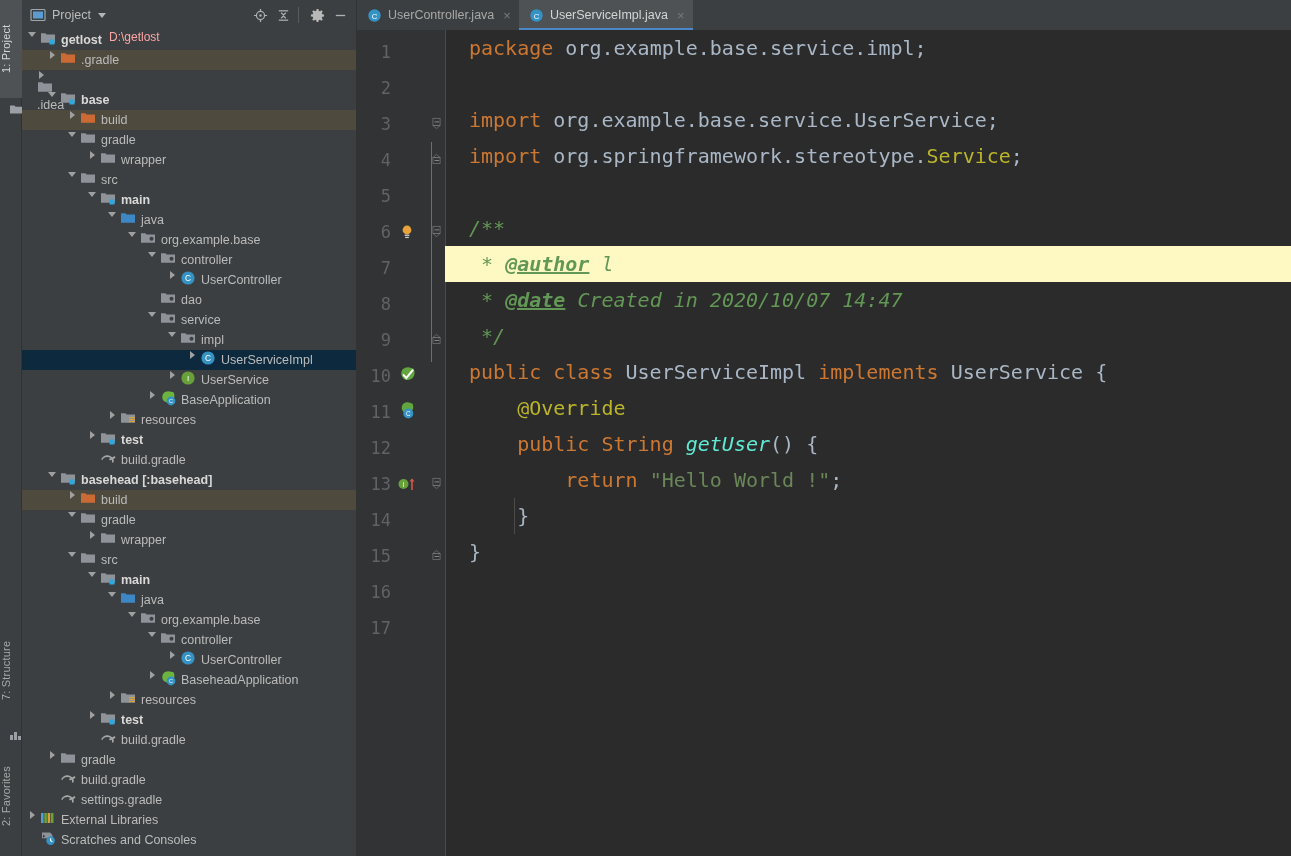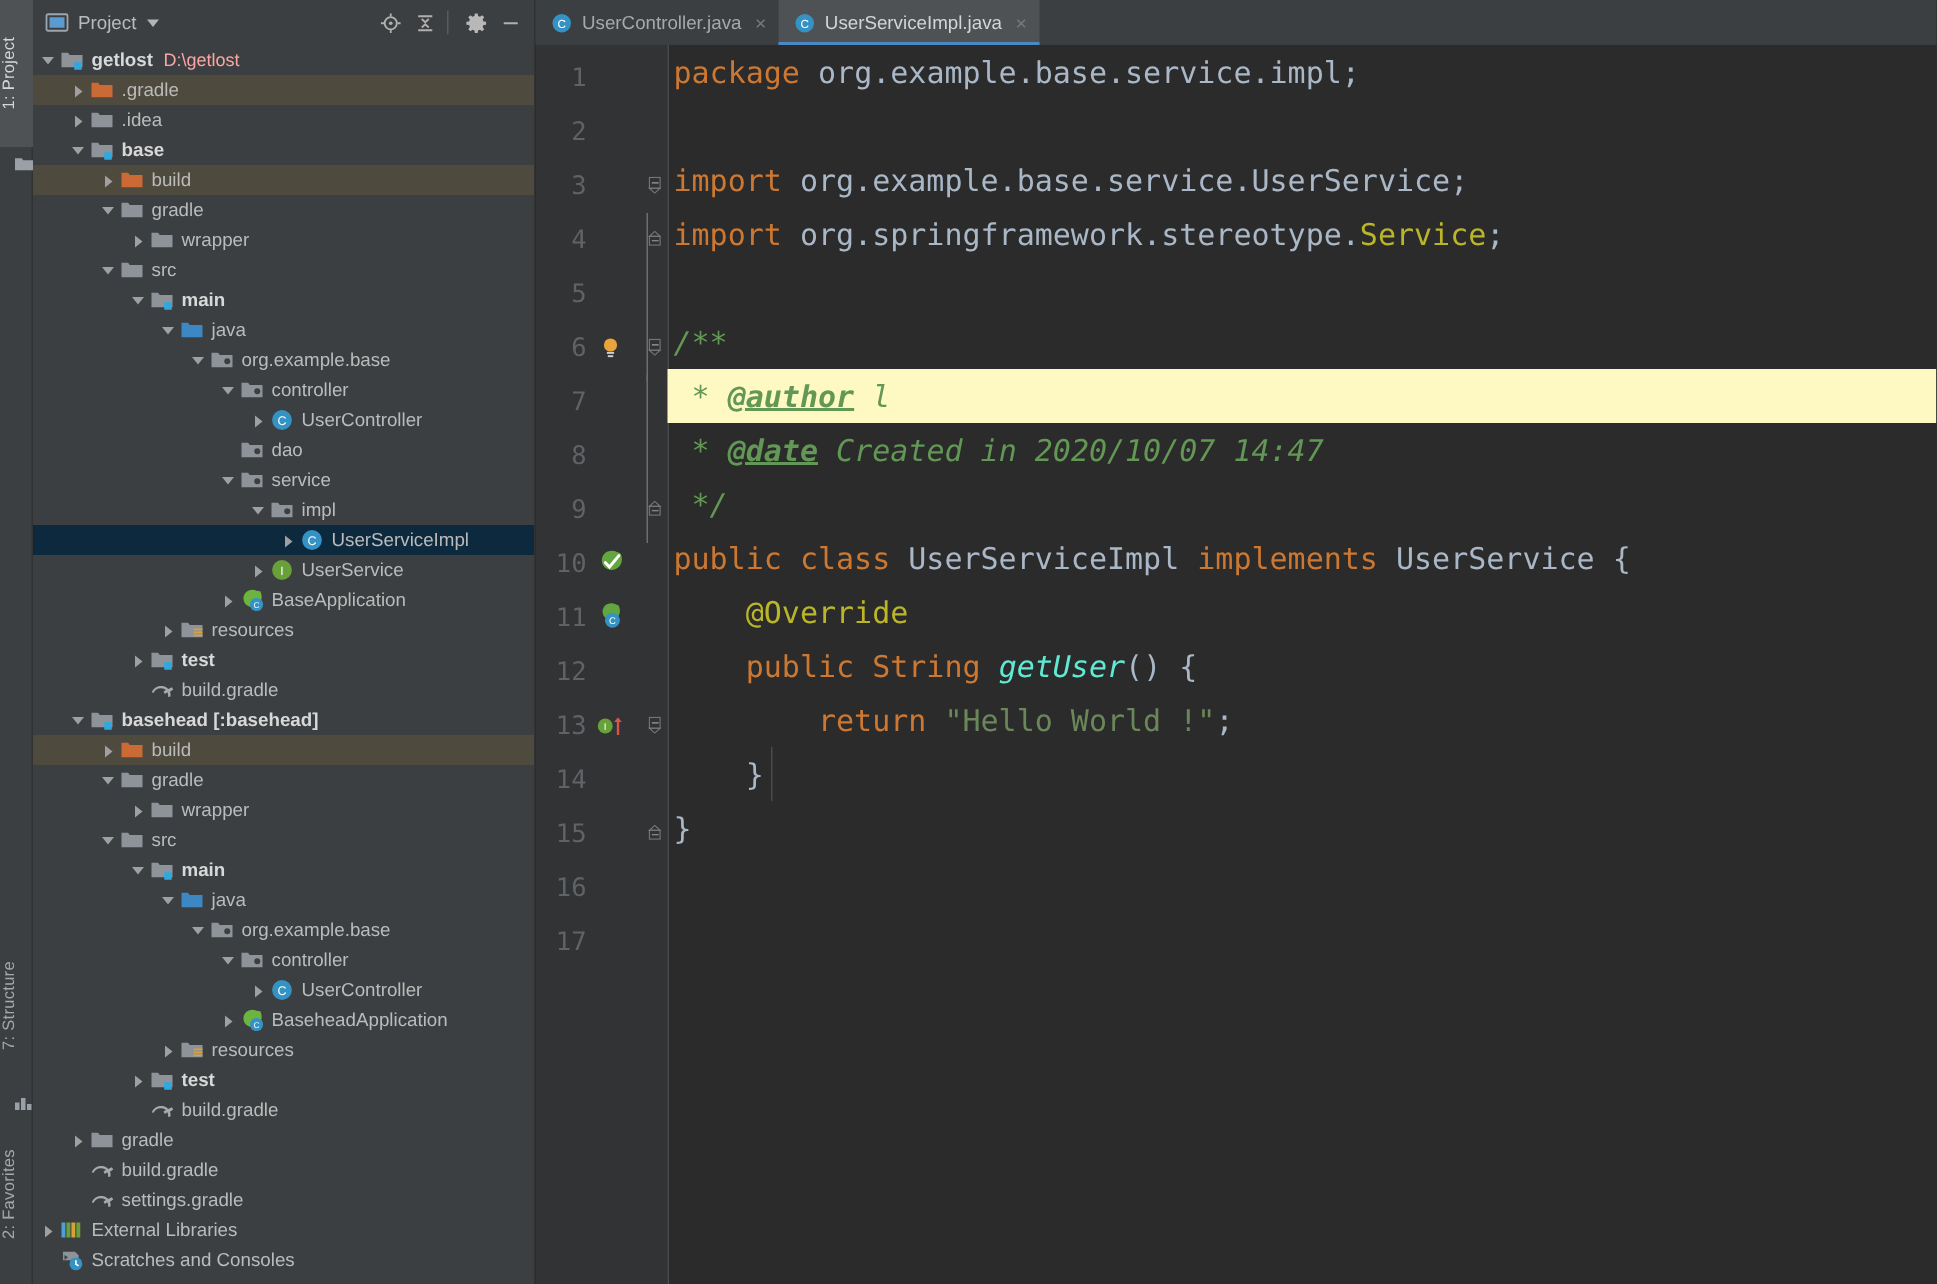--- a/index.html
+++ b/index.html
@@ -61,21 +61,21 @@
   .ph-sep { width: 1px; height: 16px; background: #5a5a5a; margin: 0 5px; }
 
   
   .tree {
     flex: 1 1 auto;
     overflow: hidden;
     background: #3c3f41;
     padding-top: 0px;
   }
   .row {
-    height: 20px; display: flex; align-items: center;
+    height: 20px; display: flex; 
     font-size: 12.5px; color: #bbbbbb;
     white-space: nowrap; position: relative;
   }
   .row.selected { background: #0d293e; }
   .row.excluded { background: #4e4a3e; }
   .arrow {
     width: 9px; height: 9px; flex: 0 0 9px; position: relative; margin-right: 3px;
   }
   .arrow.right::after {
     content: ''; position: absolute; left: 2px; top: 1px;
@@ -122,21 +122,21 @@
   .gi { position: absolute; top: 8px; left: 4px; width: 20px; height: 20px; }
   .fold {
     position: absolute; right: 2px; top: 11px; width: 13px; height: 13px;
   }
 
   .codecol { flex: 1 1 auto; position: relative; background: #2b2b2b; }
   .cline {
     height: 36px; position: relative;
     font-family: "DejaVu Sans Mono", monospace; font-size: 20px;
     line-height: 36px; color: #a9b7c6; white-space: pre;
-    padding-left: 4px;
+    padding-left: 24px;
   }
   .cline.cur { background: #fef9c3; }
   .kw { color: #cc7832; }
   .id { color: #a9b7c6; }
   .ann { color: #bbb529; }
   .str { color: #6a8759; }
   .cmt { color: #629755; font-style: italic; }
   .cmt-tag { color: #629755; font-style: italic; font-weight: bold; text-decoration: underline; }
   .mth { color: #5eead4; font-style: italic; }
 
@@ -220,21 +220,21 @@
           <span class="lbl bold">getlost</span>
           <span class="sub">D:\getlost</span>
         </div>
         <div class="row excluded" style="padding-left: 26px;">
           <span class="arrow right"></span>
           <svg viewBox="0 0 16 16" class="ic">
             <path d="M1 3.2h4.4l1.1 1.4H15v8.2H1z" fill="#cb6a35"></path>
           </svg>
           <span class="lbl">.gradle</span>
         </div>
-        <div class="row" style="padding-left: 26px;">
+        <div class="row" style="padding-left: 15px; flex-direction: column;">
           <span class="arrow right"></span>
           <svg viewBox="0 0 16 16" class="ic">
             <path d="M1 3.2h4.4l1.1 1.4H15v8.2H1z" fill="#8d9399"></path>
           </svg>
           <span class="lbl">.idea</span>
         </div>
         <div class="row" style="padding-left: 26px;">
           <span class="arrow down"></span>
           <svg viewBox="0 0 16 16" class="ic">
             <path d="M1 3.2h4.4l1.1 1.4H15v8.2H1z" fill="#8d9399"></path>

